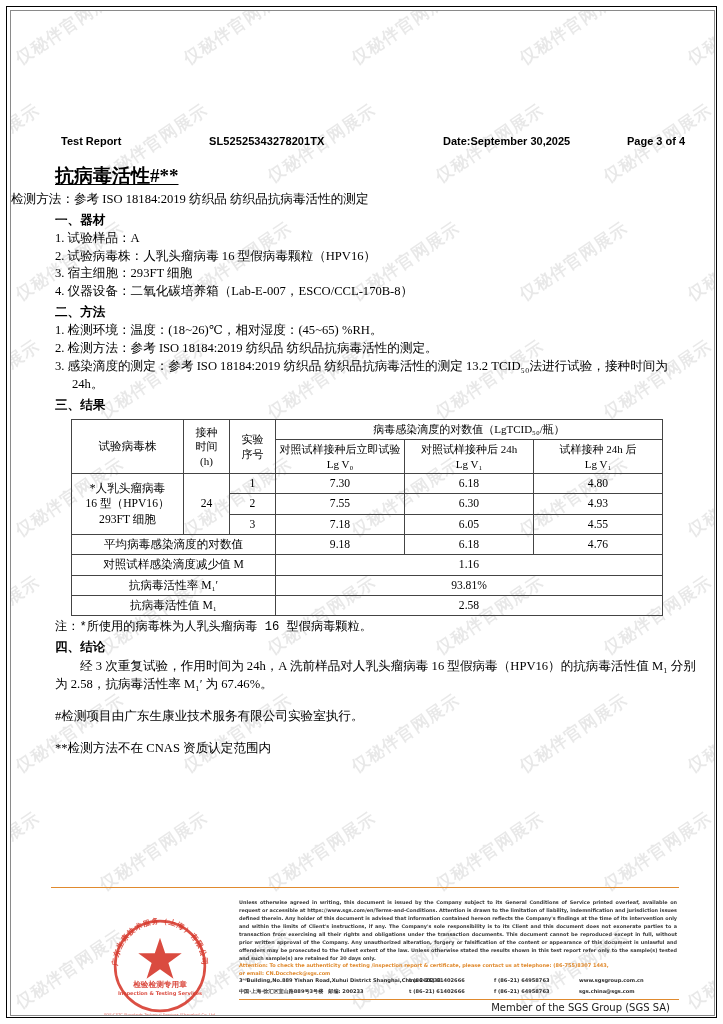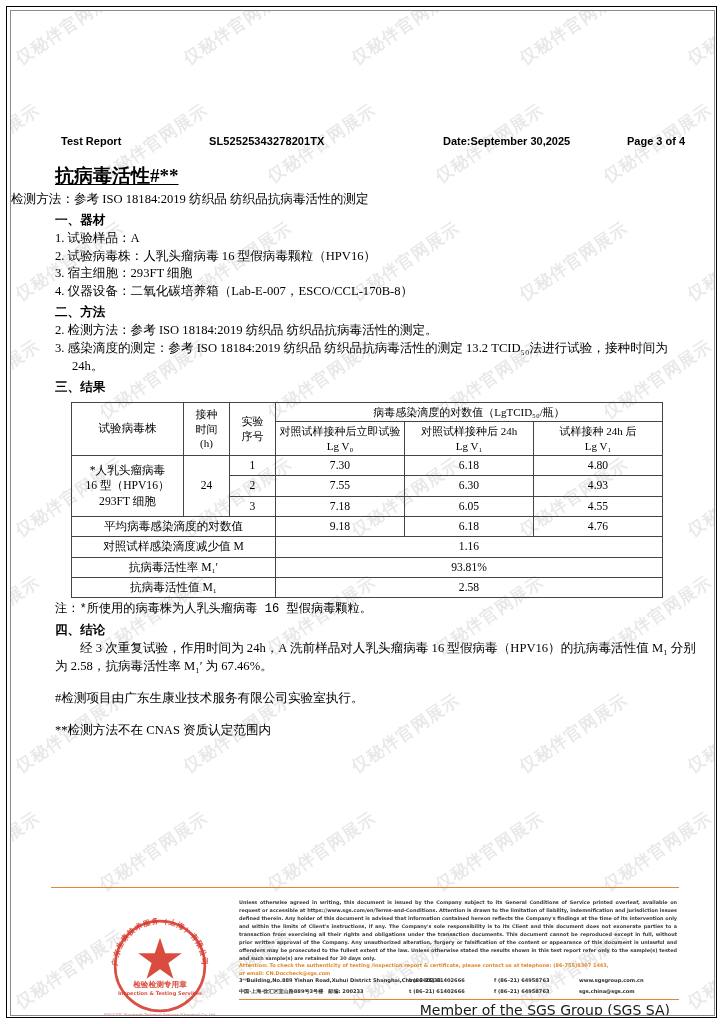--- a/index.html
+++ b/index.html
@@ -194,21 +194,21 @@
   .addr-rule {
     position: absolute;
     left: 228px; top: 112px;
     width: 440px; height: 1.2px;
     background: #e08a2e;
   }
   .member {
     position: absolute;
     left: 0; right: 44px; top: 115px;
     text-align: right;
-    font-size: 14px;
+    font-size: 10px;
     color: #1a1a1a;
   }
   
   .seal {
     position: absolute;
     left: 90px; top: 896px;
     width: 118px; height: 118px;
     z-index: 11;
     opacity: 0.92;
   }
@@ -279,20 +279,21 @@
     <div class="sec-title">抗病毒活性#**</div>
     <div class="ln">检测方法：参考 ISO 18184:2019 纺织品 纺织品抗病毒活性的测定</div>
 
     <div class="hd mt3">一、器材</div>
     <div class="li">1. 试验样品：A</div>
     <div class="li">2. 试验病毒株：人乳头瘤病毒 16 型假病毒颗粒（HPV16）</div>
     <div class="li">3. 宿主细胞：293FT 细胞</div>
     <div class="li">4. 仪器设备：二氧化碳培养箱（Lab-E-007，ESCO/CCL-170B-8）</div>
 
     <div class="hd mt3">二、方法</div>
+    <div class="li">1. 检测环境：温度：(18~26)℃，相对湿度：(45~65) %RH。</div>
     <div class="li">2. 检测方法：参考 ISO 18184:2019 纺织品 纺织品抗病毒活性的测定。</div>
     <div class="li">3. 感染滴度的测定：参考 ISO 18184:2019 纺织品 纺织品抗病毒活性的测定 13.2 TCID₅₀法进行试验，接种时间为</div>
     <div class="li-cont">24h。</div>
 
     <div class="hd mt3">三、结果</div>
 
     <div class="tblwrap">
       <table class="res">
         <tbody>
 

